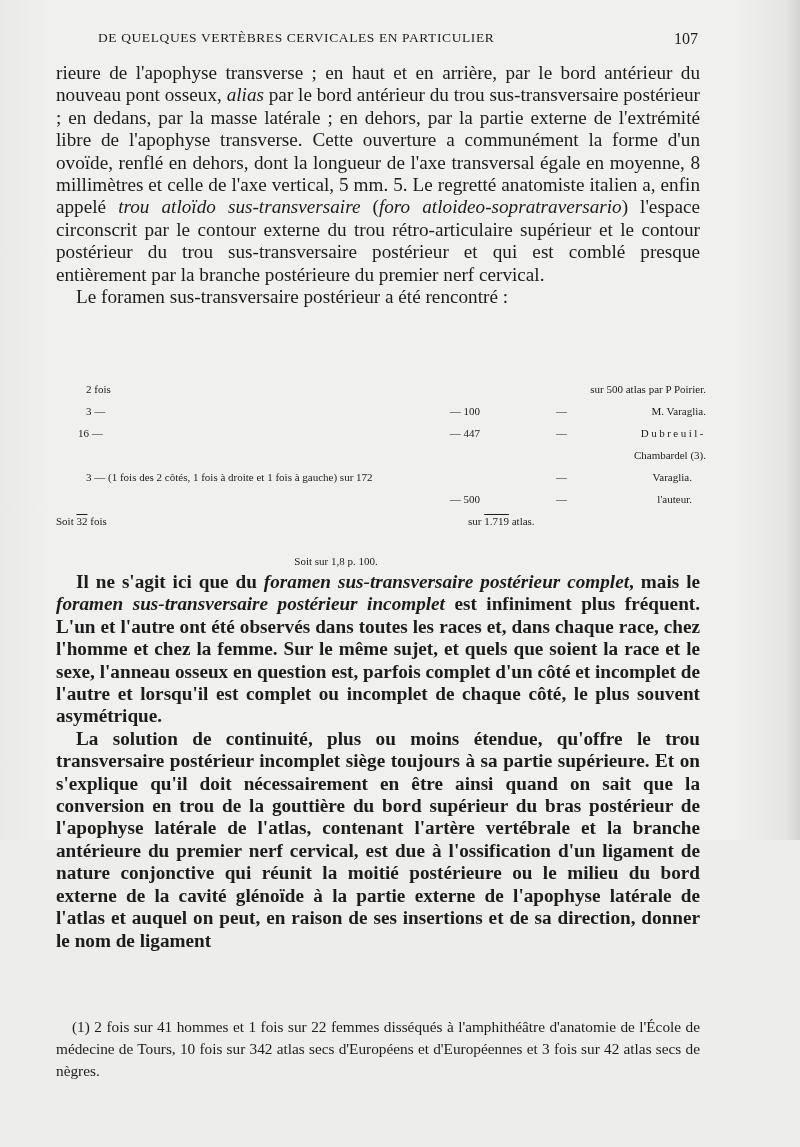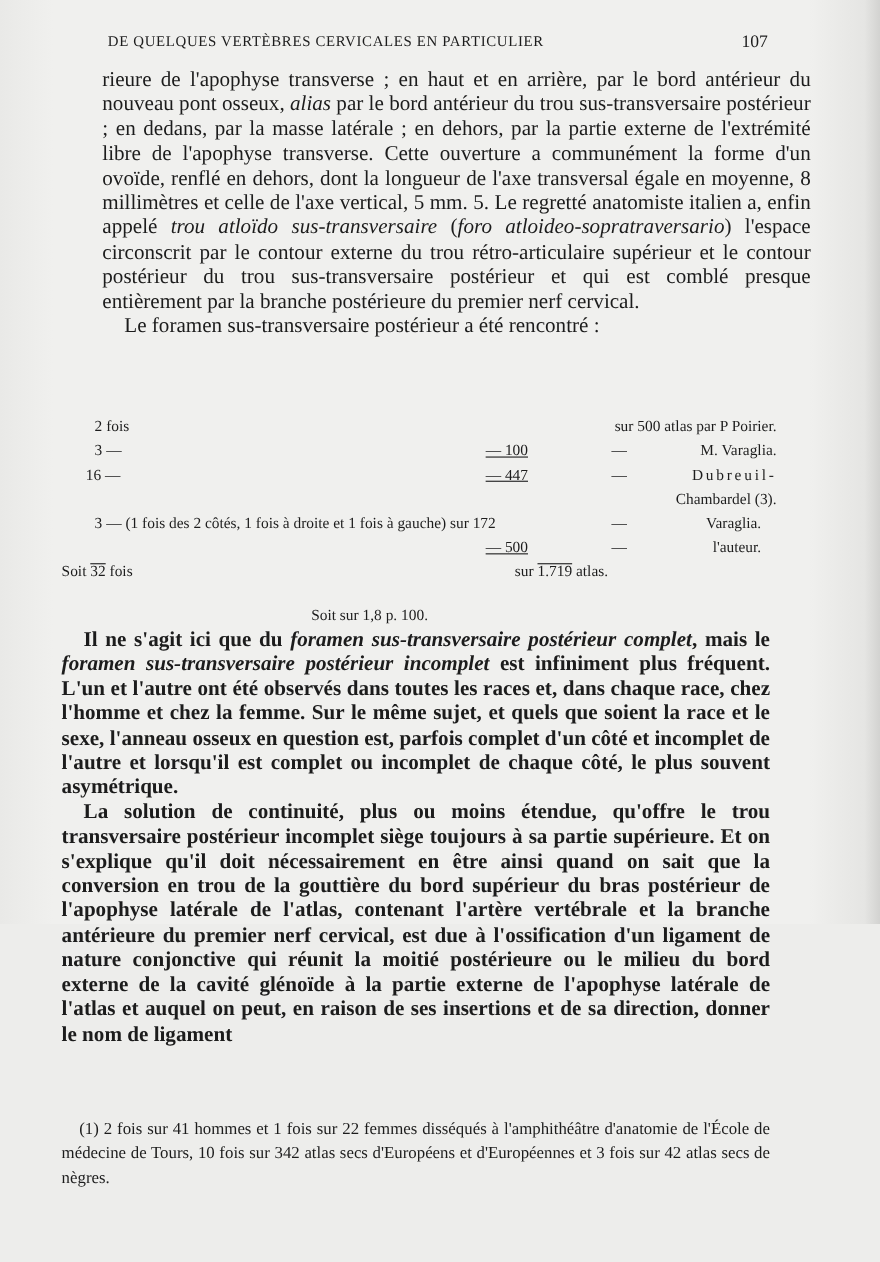--- a/index.html
+++ b/index.html
@@ -25,28 +25,28 @@
   }
   .running-head .folio { font-size: 16px; letter-spacing: 0; font-variant: normal; }
   .body-text {
     position: absolute; left: 56px; width: 644px;
     font-size: 19.2px; line-height: 22.4px; text-align: justify;
     font-stretch: condensed;
   }
   .p { margin: 0; }
   .indent { text-indent: 20px; }
   em { font-style: italic; }
-  .block1 { top: 62px; margin-left: 37px; }
+  .block1 { top: 62px; }
   .stats {
     position: absolute; top: 378px; left: 56px; width: 650px;
-    font-size: 14px; line-height: 22px;
+    font-size: 11px; line-height: 22px;
   }
   .stats .row { position: relative; height: 22px; }
   .stats .c-left { position: absolute; left: 0; }
-  .stats .c-sur { position: absolute; right: 226px; text-align: right; white-space: nowrap; text-decoration: underline; }
+  .stats .c-sur { position: absolute; right: 226px; text-align: right; white-space: nowrap; }
   .stats .c-dash { position: absolute; left: 500px; }
   .stats .c-auth { position: absolute; right: 0; text-align: center; white-space: nowrap; }
   .overline { text-decoration: overline; }
   .stats .centered { text-align: center; padding-right: 90px; margin-top: 18px; }
   .block2 { top: 571px; font-weight: bold; }
   .footnote {
     position: absolute; top: 1016px; left: 56px; width: 644px;
     font-size: 15.3px; line-height: 22px; text-align: justify;
   }
   .fn-first { text-indent: 16px; }

